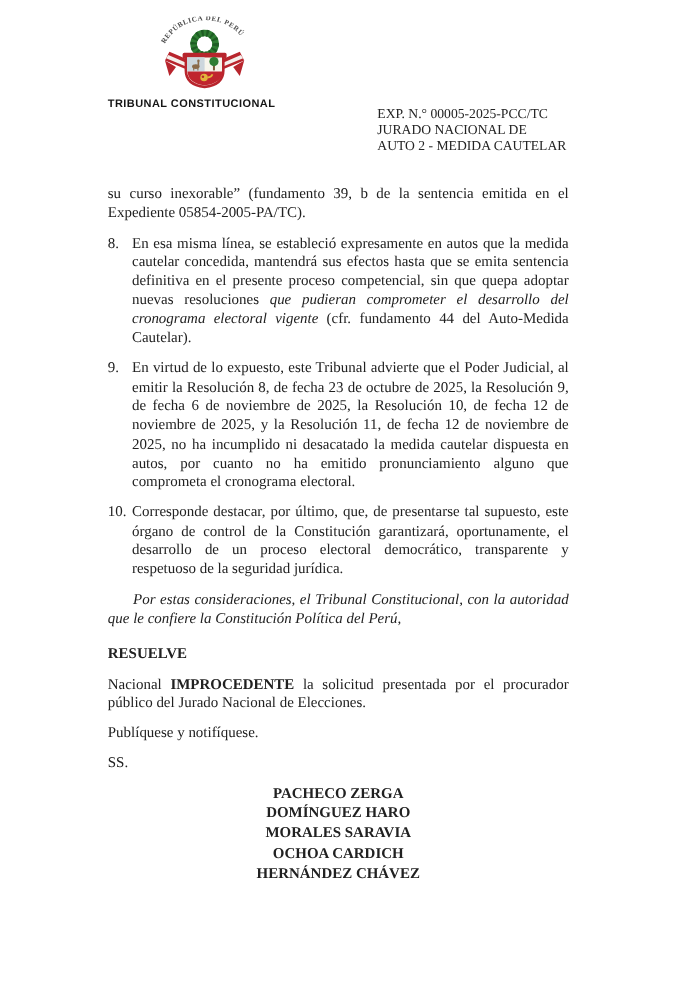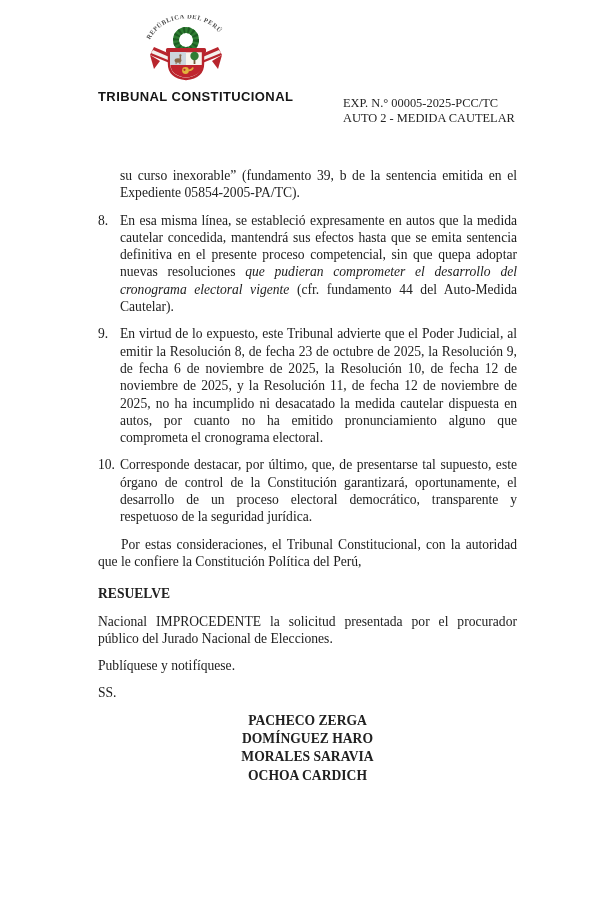--- a/index.html
+++ b/index.html
@@ -4,41 +4,41 @@
 <style>
   html,body { margin:0; padding:0; background:#ffffff; }
   .page {
     position:relative; width:614px; height:900px; background:#ffffff;
     font-family:"Liberation Serif", serif; color:#1f1f1f; overflow:hidden;
   }
   
   .emblem { position:absolute; left:139px; top:15px; width:94px; height:70px; }
   .org-title {
     position:absolute; left:98px; top:89px;
-    font-family:"Liberation Sans", sans-serif; font-size:13px; font-weight:700;
+    font-family:"Liberation Sans", sans-serif; font-size:10px; font-weight:700;
     letter-spacing:0.4px; color:#161616; white-space:nowrap;
   }
   .case-block {
     position:absolute; left:343px; top:96px; width:190px;
     font-size:12.4px; line-height:14.6px; color:#242424;
   }
   
   .body-block {
     position:absolute; left:98px; top:167px; width:419px;
     font-size:13.6px; line-height:17.3px; text-align:justify;
     color:#212121;
   }
   .para { margin:0 0 10px 0; }
-  .cont { margin-left:22px; }
+  .cont { }
   .numbered { position:relative; padding-left:22px; }
   .num { position:absolute; left:0; top:0; }
-  .closing { text-indent:23px; }
+  .closing { text-indent:23px;font-style:italic; }
   .heading { font-weight:700; text-align:left;margin-top:15px; }
   .em { font-style:italic; }
-  .b { font-weight:400; }
+  .b { font-weight:700; }
   .signatures { font-weight:700; line-height:18.3px; margin-top:4px; text-align:center; }
 </style>
 </head>
 <body>
 
 <div class="page">
 
   <svg class="emblem" viewBox="0 0 94 70" aria-hidden="true">
     <defs>
       <path id="arcpath" d="M 7,38 A 41 38 0 0 1 87,30" fill="none"></path>
@@ -89,20 +89,21 @@
         <path d="M 49.5,55.5 q 4,-0.5 4.6,-3" stroke="#e2b33c" stroke-width="1.6" fill="none"></path>
         <circle cx="45.5" cy="54.8" r="1.1" fill="#b8252d"></circle>
       </g>
     </g>
   </svg>
 
   <div class="org-title">TRIBUNAL CONSTITUCIONAL</div>
 
   <div class="case-block">
     <div>EXP. N.° 00005-2025-PCC/TC</div>
+    <div>JURADO NACIONAL DE</div>
     <div>AUTO 2 - MEDIDA CAUTELAR</div>
   </div>
 
   <div class="body-block">
 
     <p class="para cont">su curso inexorable” (fundamento 39, b de la sentencia emitida en el Expediente 05854-2005-PA/TC).</p>
 
     <p class="para numbered">
       <span class="num">8.</span>
       <span><span>En esa misma línea, se estableció expresamente en autos que la medida cautelar concedida, mantendrá sus efectos hasta que se emita sentencia definitiva en el presente proceso competencial, sin que quepa adoptar nuevas resoluciones </span><span class="em">que pudieran comprometer el desarrollo del cronograma electoral vigente</span><span> (cfr. fundamento 44 del Auto-Medida Cautelar).</span></span>
@@ -126,16 +127,17 @@
 
     <p class="para">Publíquese y notifíquese.</p>
 
     <p class="para">SS.</p>
 
     <div class="signatures">
       <div>PACHECO ZERGA</div>
       <div>DOMÍNGUEZ HARO</div>
       <div>MORALES SARAVIA</div>
       <div>OCHOA CARDICH</div>
+      <div>HERNÁNDEZ CHÁVEZ</div>
     </div>
 
   </div>
 </div>
 
 </body></html>

